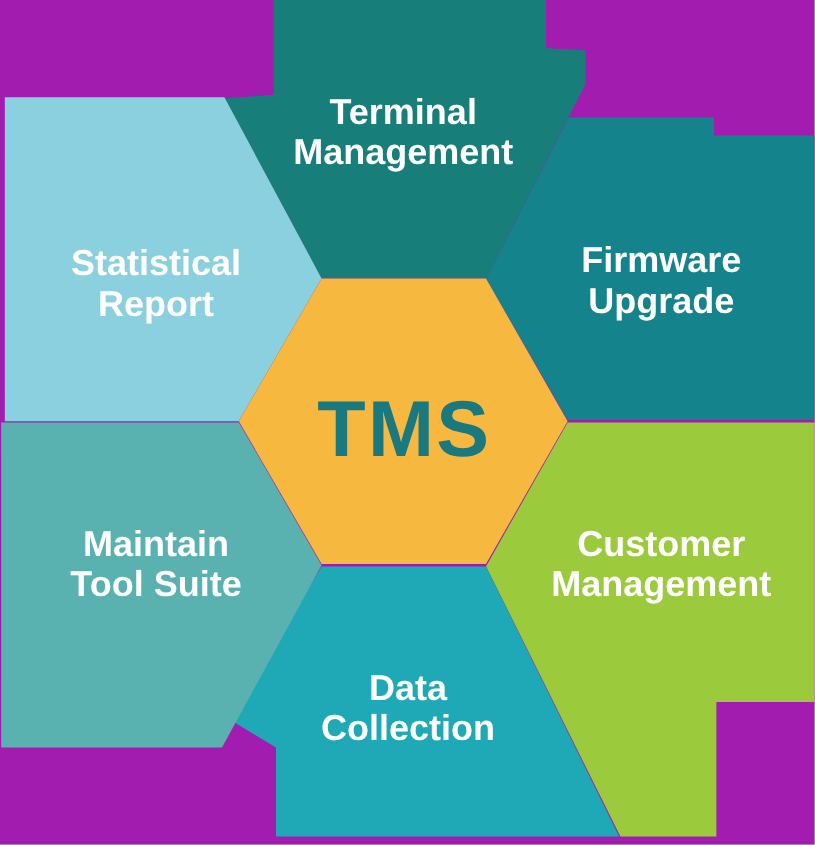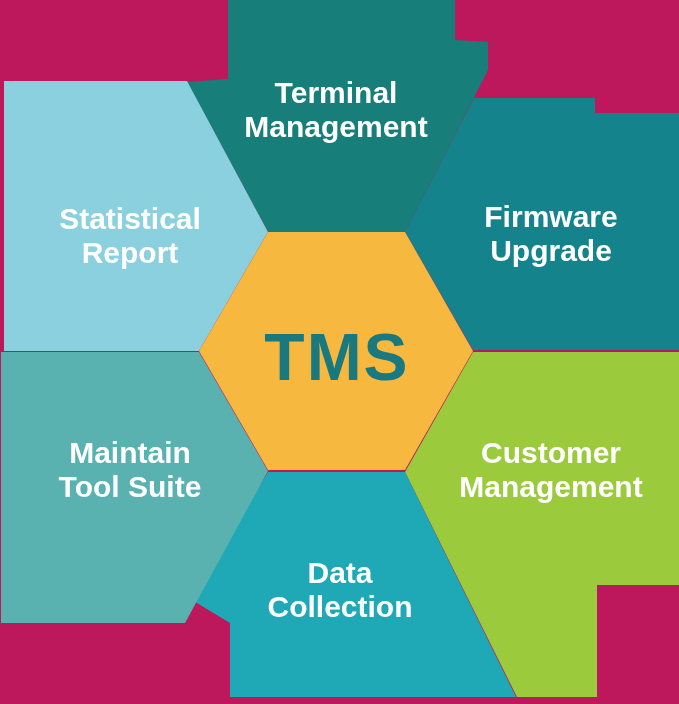--- a/index.html
+++ b/index.html
@@ -4,21 +4,21 @@
 <style>
   html, body {
     margin: 0;
     padding: 0;
     background: #ffffff;
   }
   .stage {
     position: relative;
     width: 679px;
     height: 704px;
-    background: #be185d;
+    background: #a21caf;
     overflow: hidden;
     font-family: "Liberation Sans", sans-serif;
   }
   svg { display: block; }
   .petal-label {
     font-family: "Liberation Sans", sans-serif;
     font-weight: bold;
     font-size: 30px;
     text-anchor: middle;
   }

